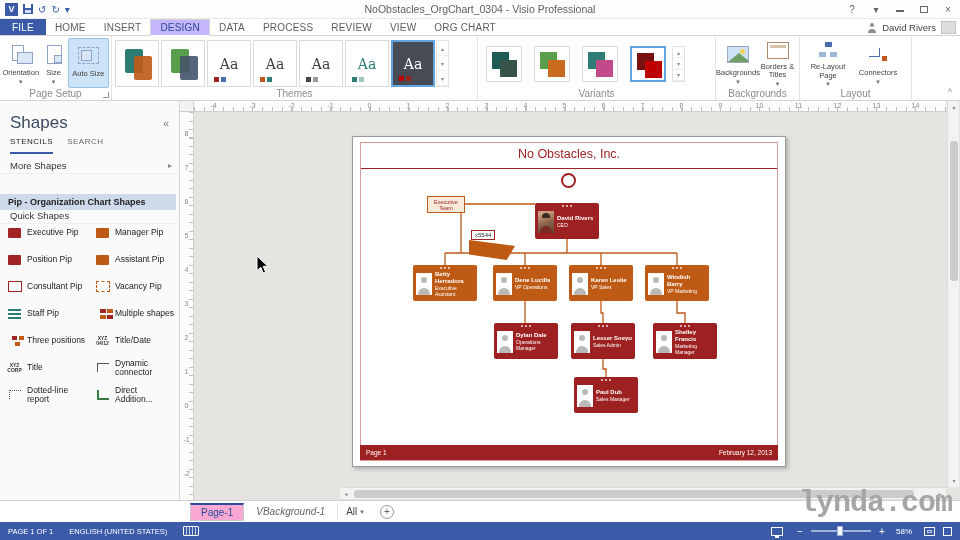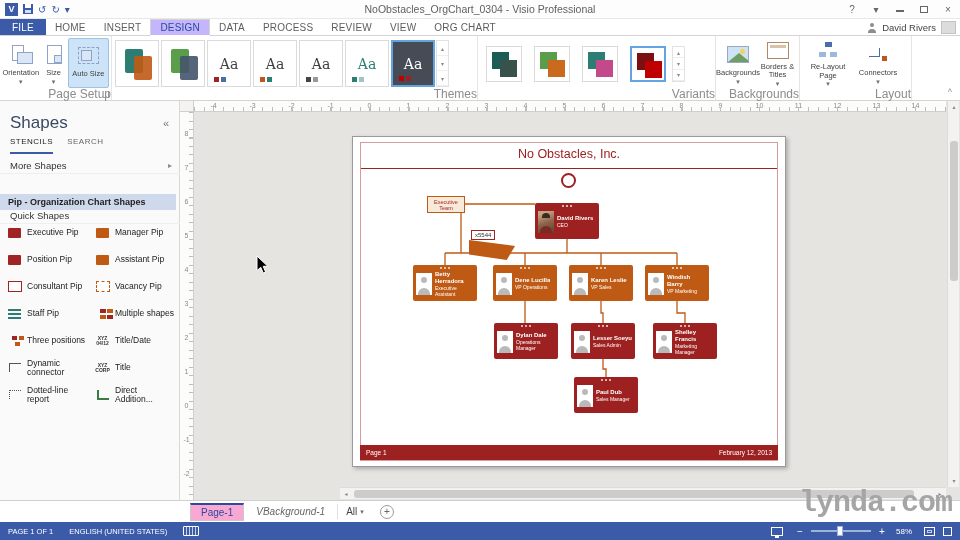--- a/index.html
+++ b/index.html
@@ -28,21 +28,21 @@
   .rtab.active { background:#c4b5fd; color:#2a4b9b; border:1px solid #d4d4d4; border-bottom:1px solid #fff; margin-bottom:-1px; z-index:2; }
   .account { position:absolute; right:4px; top:0; height:17px; display:flex; align-items:center; gap:5px; font-size:9.5px; color:#444; }
   .user-glyph { width:10px; height:10px; position:relative; }
   .user-glyph::before { content:""; position:absolute; left:3px; top:0; width:4px; height:4px; border-radius:50%; background:#8b8b8b; }
   .user-glyph::after { content:""; position:absolute; left:1px; bottom:0; width:8px; height:4px; border-radius:4px 4px 0 0; background:#8b8b8b; }
   .avatar-box { width:15px; height:13px; background:#dcdcdc; border:1px solid #c2c2c2; }
 
   
   .ribbon { position:absolute; left:0; top:36px; width:960px; height:65px; background:#fff; border-bottom:1px solid #d4d4d4; display:flex; }
   .rgroup { position:relative; height:100%; border-right:1px solid #e5e5e5; padding:2px 2px 13px 2px; display:flex; align-items:flex-start; }
-  .glabel { position:absolute; bottom:0; left:0; right:0; text-align:right; font-size:12px; color:#8c8c8c; height:12px; line-height:12px; }
+  .glabel { position:absolute; bottom:0; left:0; right:0; text-align:center; font-size:10px; color:#8c8c8c; height:12px; line-height:12px; }
   .launcher { position:absolute; right:2px; bottom:2px; width:6px; height:6px; border-right:1px solid #9a9a9a; border-bottom:1px solid #9a9a9a; }
   .collapse-chev { position:absolute; right:8px; bottom:3px; font-size:9px; color:#8c8c8c; }
 
   .bigbtn { display:flex; flex-direction:column; align-items:center; padding-top:3px; font-size:7.5px; color:#3f3f3f; text-align:center; line-height:8.5px; height:50px; border-radius:2px; }
   .bigbtn .bicon { width:26px; height:26px; display:flex; align-items:center; justify-content:center; margin-bottom:2px; position:relative; }
   .bigbtn.selected { background:#cde3f7; border:1px solid #9cc3e5; }
   .dd { font-size:7px; color:#6f6f6f; }
 
   .ic-orientation { position:relative; width:22px; height:22px; }
   .ic-orientation::before { content:""; position:absolute; left:2px; top:2px; width:10px; height:14px; background:#fff; border:1px solid #8fa3c8; }
@@ -480,32 +480,32 @@
 
         <div class="shape-item">
           <span class="sicon si-xyz">
             <span class="sitxt">XYZ
 04/12</span>
           </span>
           <span class="slabel">Title/Date</span>
         </div>
 
         <div class="shape-item">
-          <span class="sicon si-conn-dyn">
-            <span class="sitxt"></span>
-          </span>
-          <span class="slabel">Dynamic connector</span>
-        </div>
-
-        <div class="shape-item">
           <span class="sicon si-xyz">
             <span class="sitxt">XYZ
 CORP</span>
           </span>
           <span class="slabel">Title</span>
+        </div>
+
+        <div class="shape-item">
+          <span class="sicon si-conn-dyn">
+            <span class="sitxt"></span>
+          </span>
+          <span class="slabel">Dynamic connector</span>
         </div>
 
         <div class="shape-item">
           <span class="sicon si-conn-dot">
             <span class="sitxt"></span>
           </span>
           <span class="slabel">Dotted-line report</span>
         </div>
 
         <div class="shape-item">

